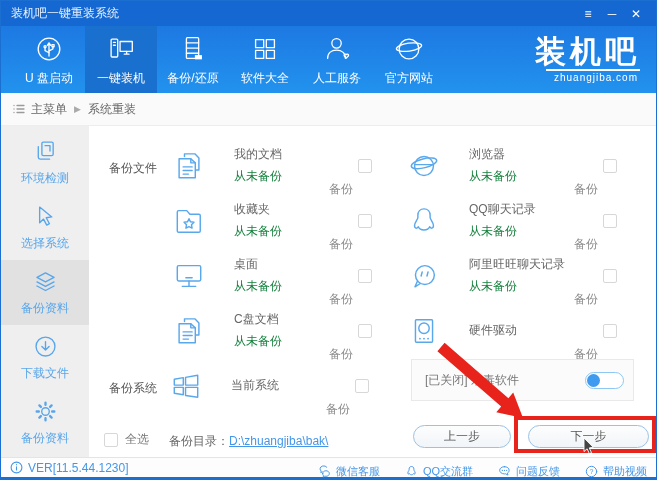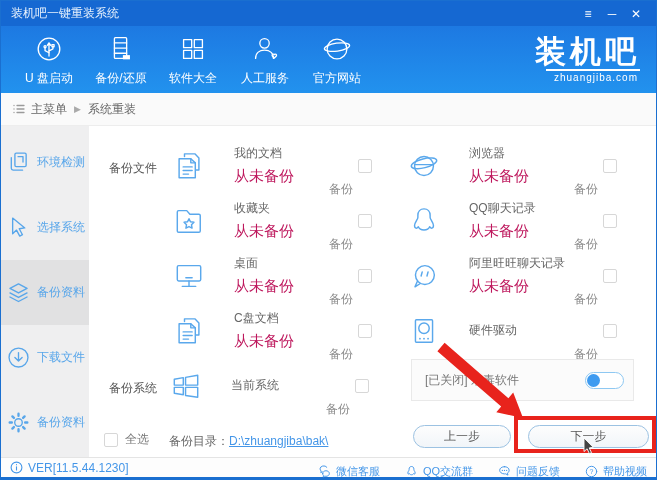--- a/index.html
+++ b/index.html
@@ -35,21 +35,21 @@
   .bc-icon svg { width:100%; height:100%; }
   .bc-text { font-size:12px; color:#666; }
   .bc-sep { font-size:9px; color:#aaa; margin:0 7px; }
   .back-btn { margin-left:auto; height:22px; background:#cbcbcb; border-radius:11px; display:flex;
               align-items:center; padding:0 12px 0 3px; gap:5px; cursor:pointer; }
   .back-btn .back-ic { width:17px; height:17px; }
   .back-btn span { font-size:12px; color:#4d4d4d; }
 
   
   .sidebar { position:absolute; top:125px; left:0; width:88px; bottom:22px; background:#efeff0; padding-top:4px; }
-  .side-item { height:65px; display:flex; flex-direction:row; align-items:center; justify-content:center;
+  .side-item { height:65px; display:flex; flex-direction:column; align-items:center; justify-content:center;
                gap:5px; color:#58a6ea; cursor:pointer; }
   .side-item.active { background:#e1e1e2; }
   .side-icon { width:27px; height:27px; }
   .side-icon svg { width:100%; height:100%; }
   .side-label { font-size:12px; }
 
   
   .main { position:absolute; top:125px; left:88px; right:0; bottom:22px; background:#fff; }
   .sec-label { position:absolute; left:20px; font-size:12px; color:#555; }
   #label-files { top:34px; }
@@ -58,21 +58,21 @@
   .rows { position:absolute; display:flex; flex-direction:column; }
   #left-rows  { left:82px;  top:12px; width:201px; }
   #right-rows { left:317px; top:12px; width:211px; }
   #system-row { left:79px;  top:232px; width:201px; }
 
   .b-row { height:55px; display:flex; align-items:center; }
   .b-icon { width:36px; height:36px; flex:0 0 36px; margin-right:27px; color:#5aa8ec; }
   .b-icon svg { width:100%; height:100%; }
   .b-text { display:flex; flex-direction:column; gap:5px; }
   .b-title { font-size:12px; color:#666; }
-  .b-sub { font-size:15px; color:#be185d; }
+  .b-sub { font-size:12px; color:#15803d; }
   .b-ctl { margin-left:auto; display:flex; align-items:center; }
   .chk-label { font-size:12px; color:#8a8a8a; margin-right:5px;margin-top:48px; }
   .checkbox { width:14px; height:14px; background:#fff; border:1px solid #d7d7d7; border-radius:2px; cursor:pointer; }
 
   
   .av-box { position:absolute; left:322px; top:233px; width:223px; height:42px; background:#fbfbfb;
             border:1px solid #e9e9e9; display:flex; align-items:center; padding:0 9px 0 13px; }
   .av-label { font-size:12px; color:#777; }
   .toggle { margin-left:auto; width:39px; height:17px; border:1px solid #8ec8f2; border-radius:9px;
             background:#fff; position:relative; cursor:pointer; }
@@ -128,20 +128,31 @@
                 <circle cx="17" cy="17" r="11.5"></circle>
                 <path d="M17 24.5V10.5m0 0l-1.8 2.6M17 10.5l1.8 2.6"></path>
                 <path d="M17 21l-4.2-2.2v-2.6"></path>
                 <circle cx="12.8" cy="14.6" r="1.1"></circle>
                 <path d="M17 19l4.2-2.2v-2.3"></path>
                 <rect x="20.1" y="12.3" width="2.3" height="2.3"></rect>
               </g>
             </svg></span>
           <span class="nav-label">U 盘启动</span>
         </div>
+        <div class="nav-item active">
+          <span class="nav-icon"><svg viewBox="0 0 34 34">
+              <g fill="none" stroke="currentColor" stroke-linecap="round" stroke-linejoin="round" stroke-width="1.4">
+                <rect x="6.5" y="6.5" width="7" height="19" rx="1"></rect>
+                <path d="M9 10h2M9 13h2"></path>
+                <rect x="16" y="9" width="13" height="10.5"></rect>
+                <path d="M20.5 22.5h5M23 19.5v3"></path>
+              </g>
+            </svg></span>
+          <span class="nav-label">一键装机</span>
+        </div>
         <div class="nav-item">
           <span class="nav-icon"><svg viewBox="0 0 34 34">
               <g fill="none" stroke="currentColor" stroke-linecap="round" stroke-linejoin="round" stroke-width="1.4">
                 <rect x="10" y="5" width="13" height="22" rx="1"></rect>
                 <path d="M10 10.5h13M10 16h13M10 21.5h13"></path>
               </g>
               <rect x="19" y="23.5" width="7.5" height="4.5" fill="currentColor"></rect>
             </svg></span>
           <span class="nav-label">备份/还原</span>
         </div>

